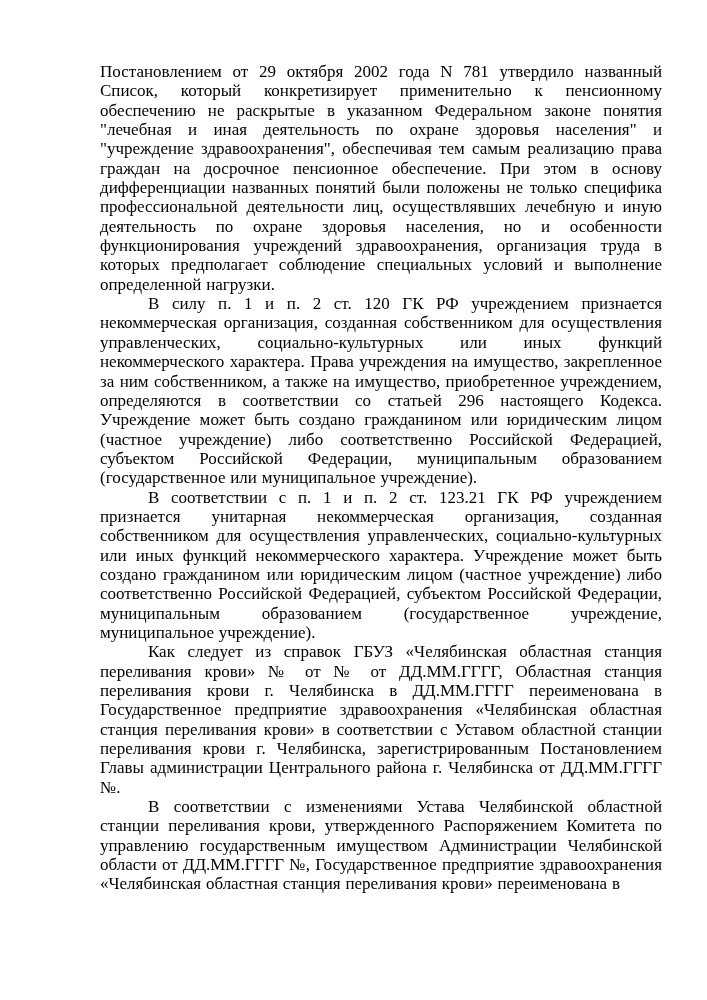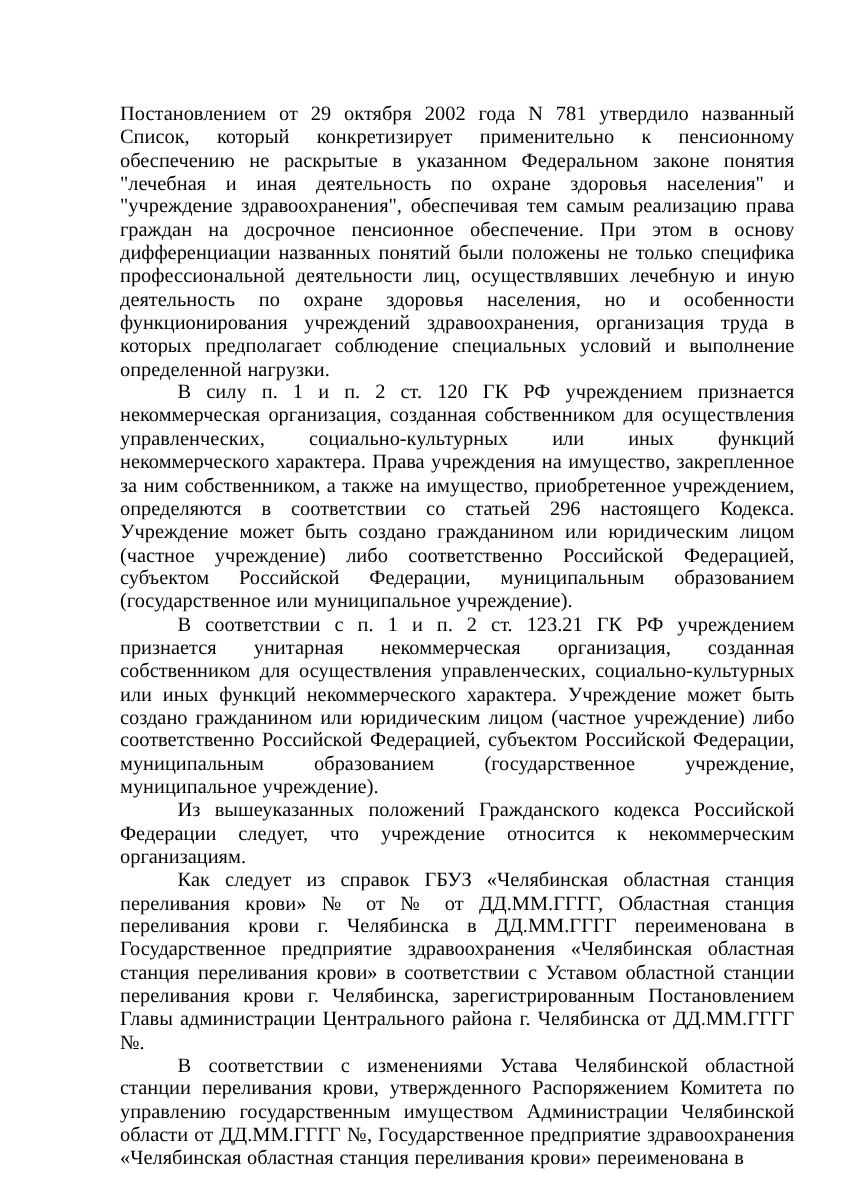--- a/index.html
+++ b/index.html
@@ -26,26 +26,24 @@
     padding: 0;
     font-size: 17px;
     line-height: 19.35px;
     text-align: justify;
     text-indent: 48px;
     word-spacing: 0.5px;
     color: #000000;
   }
   .para.first {
     text-indent: 0;
-    margin-top: 23px;
   }
 </style>
 </head>
 <body>
 
 <div class="page">
   <p class="para first">Постановлением от 29 октября 2002 года N 781 утвердило названный Список, который конкретизирует применительно к пенсионному обеспечению не раскрытые в указанном Федеральном законе понятия "лечебная и иная деятельность по охране здоровья населения" и "учреждение здравоохранения", обеспечивая тем самым реализацию права граждан на досрочное пенсионное обеспечение. При этом в основу дифференциации названных понятий были положены не только специфика профессиональной деятельности лиц, осуществлявших лечебную и иную деятельность по охране здоровья населения, но и особенности функционирования учреждений здравоохранения, организация труда в которых предполагает соблюдение специальных условий и выполнение определенной нагрузки.</p>
   <p class="para">В силу п. 1 и п. 2 ст. 120 ГК РФ учреждением признается некоммерческая организация, созданная собственником для осуществления управленческих, социально-культурных или иных функций некоммерческого характера. Права учреждения на имущество, закрепленное за ним собственником, а также на имущество, приобретенное учреждением, определяются в соответствии со статьей 296 настоящего Кодекса. Учреждение может быть создано гражданином или юридическим лицом (частное учреждение) либо соответственно Российской Федерацией, субъектом Российской Федерации, муниципальным образованием (государственное или муниципальное учреждение).</p>
   <p class="para">В соответствии с п. 1 и п. 2 ст. 123.21 ГК РФ учреждением признается унитарная некоммерческая организация, созданная собственником для осуществления управленческих, социально-культурных или иных функций некоммерческого характера. Учреждение может быть создано гражданином или юридическим лицом (частное учреждение) либо соответственно Российской Федерацией, субъектом Российской Федерации, муниципальным образованием (государственное учреждение, муниципальное учреждение).</p>
-  <p class="para">Из вышеуказанных положений Гражданского кодекса Российской Федерации следует, что учреждение относится к некоммерческим организациям.</p>
   <p class="para">Как следует из справок ГБУЗ «Челябинская областная станция переливания крови» № от № от ДД.ММ.ГГГГ, Областная станция переливания крови г. Челябинска в ДД.ММ.ГГГГ переименована в Государственное предприятие здравоохранения «Челябинская областная станция переливания крови» в соответствии с Уставом областной станции переливания крови г. Челябинска, зарегистрированным Постановлением Главы администрации Центрального района г. Челябинска от ДД.ММ.ГГГГ №.</p>
   <p class="para">В соответствии с изменениями Устава Челябинской областной станции переливания крови, утвержденного Распоряжением Комитета по управлению государственным имуществом Администрации Челябинской области от ДД.ММ.ГГГГ №, Государственное предприятие здравоохранения «Челябинская областная станция переливания крови» переименована в</p>
 </div>
 
 </body></html>

